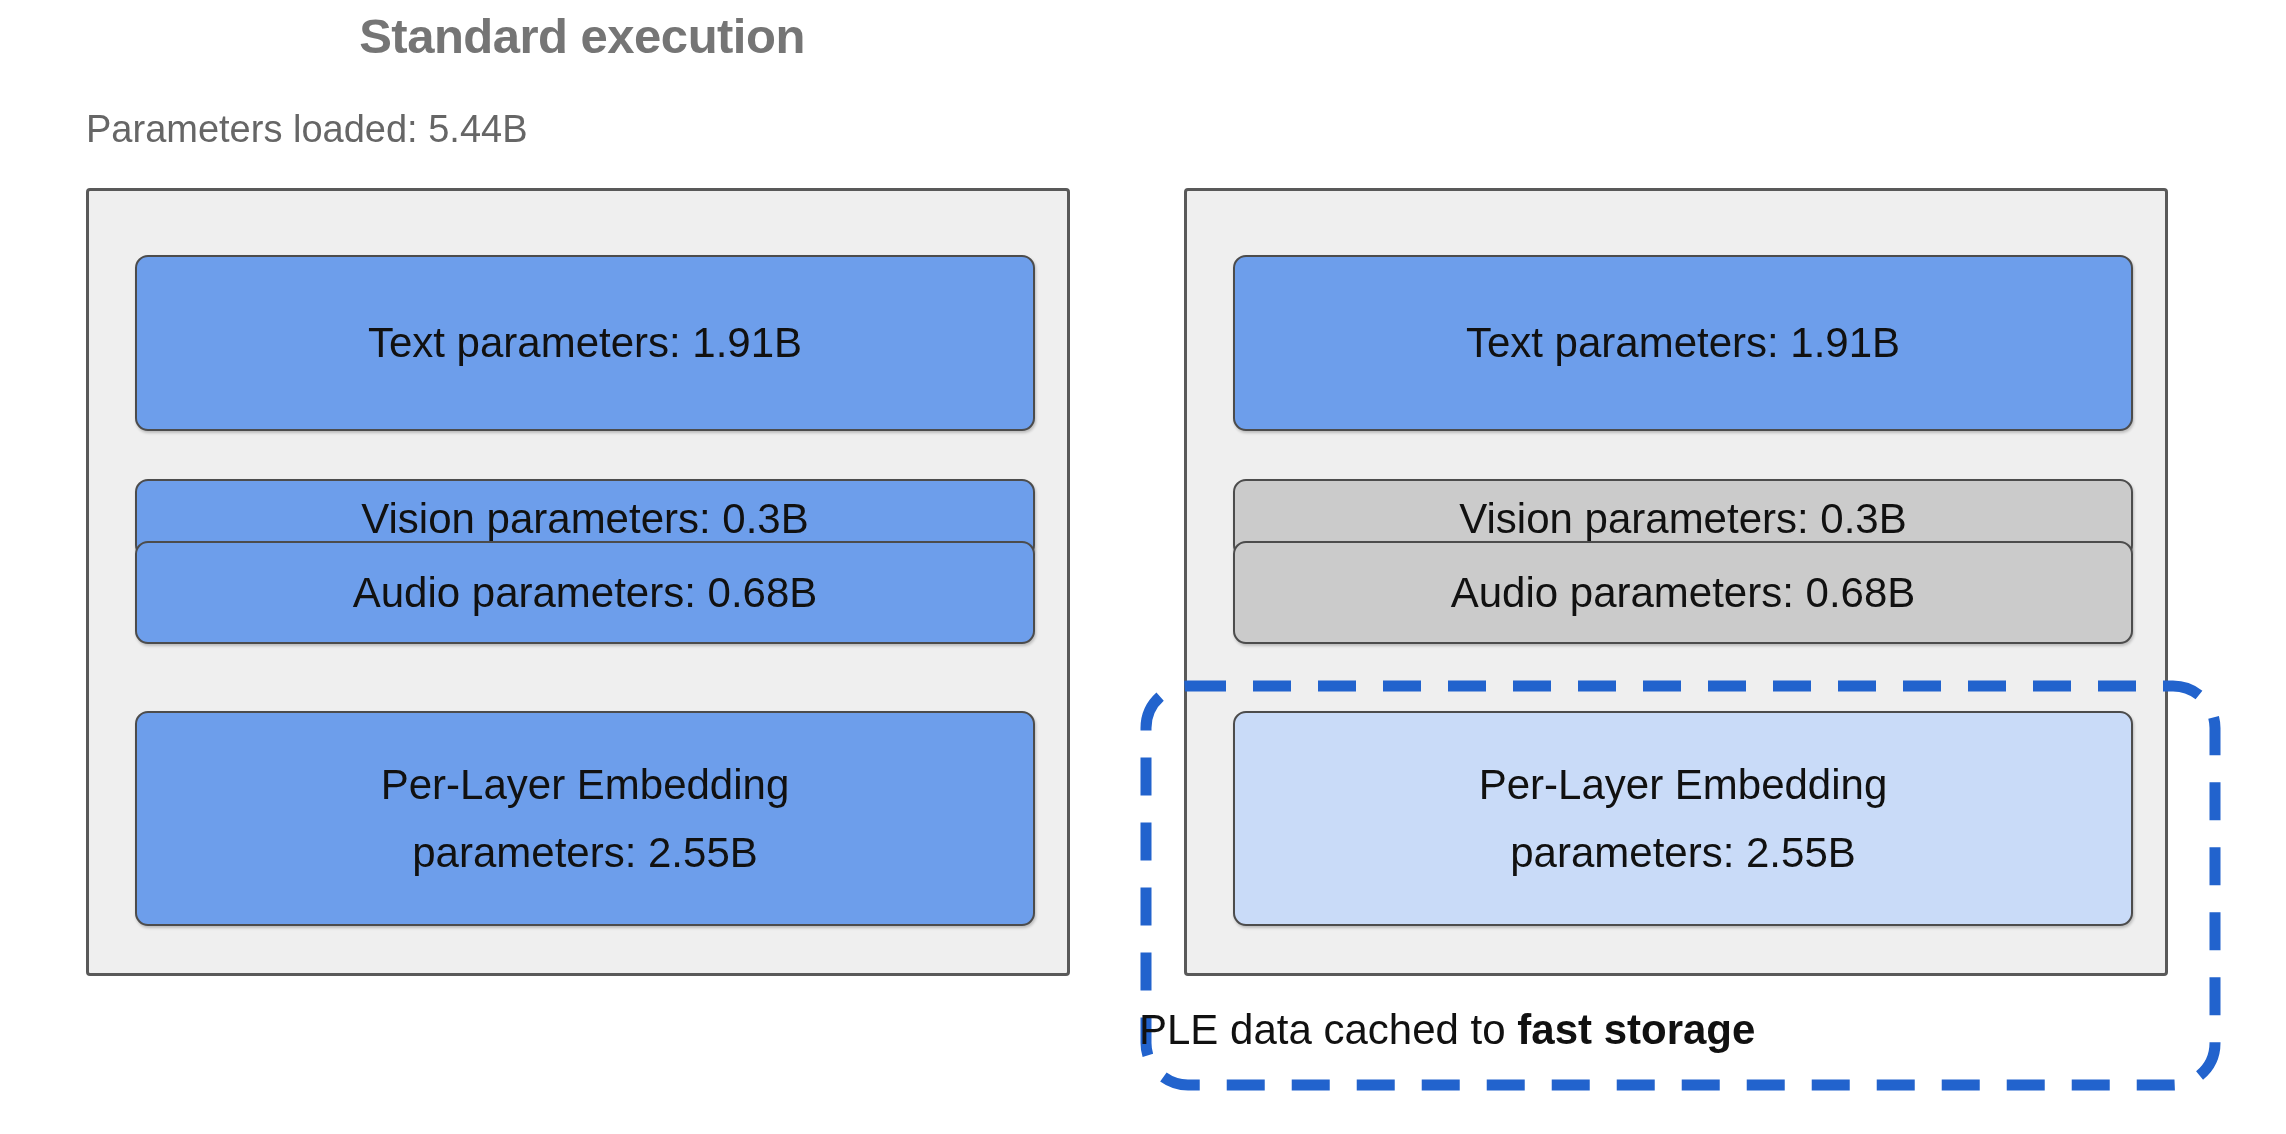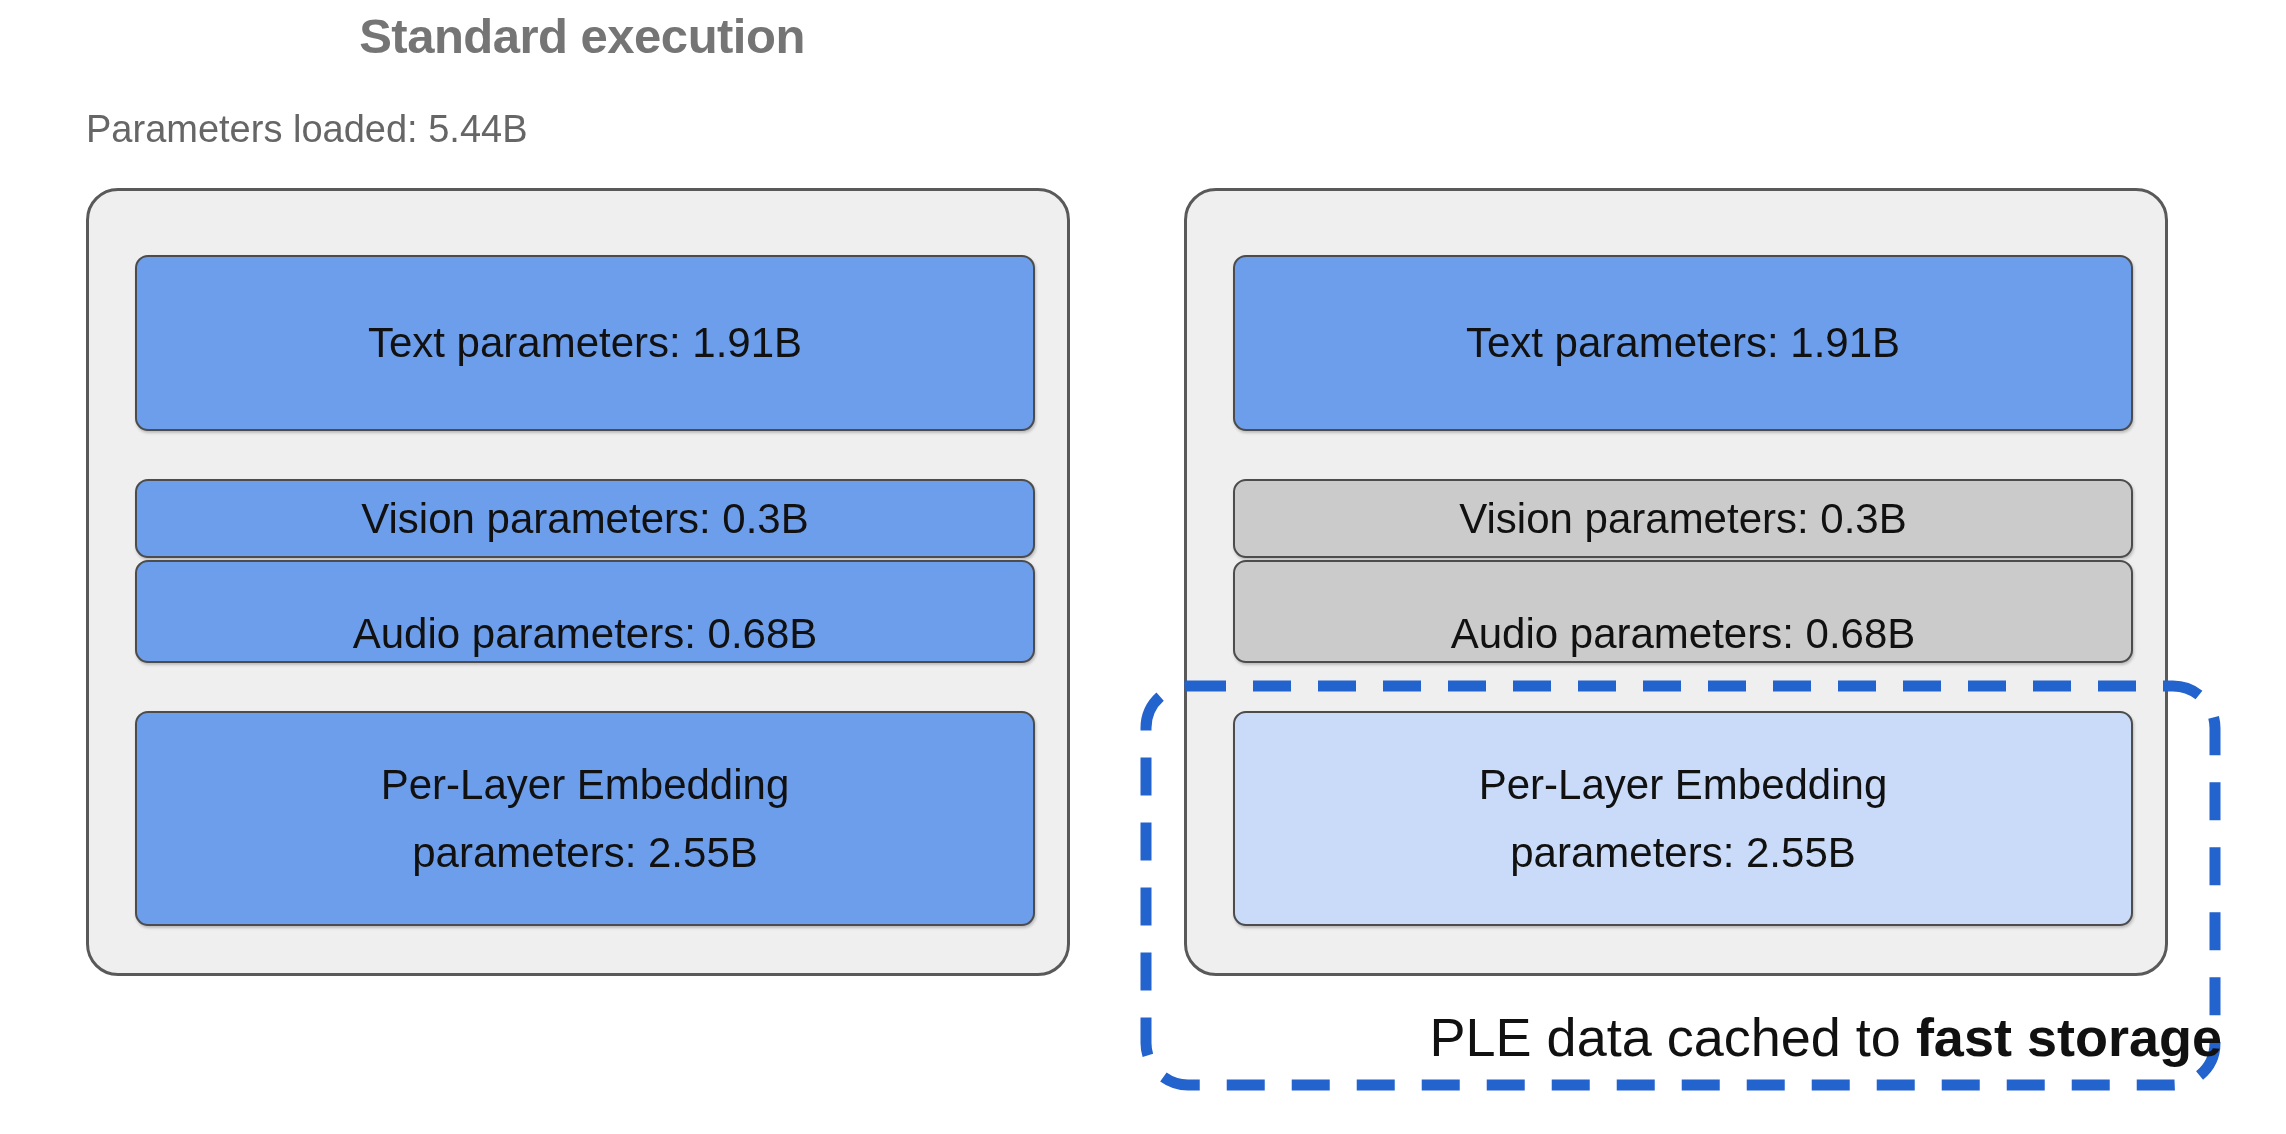--- a/index.html
+++ b/index.html
@@ -18,50 +18,50 @@
     position:absolute;margin:0;text-align:left;
     font-size:38px;color:var(--subtitle_gray,#666666);
   }
   #subtitle-left{left:86px;top:108px;width:992px;}
   #subtitle-right{left:1139px;top:108px;width:1083px;}
   .value-bold{font-weight:bold;color:#4d4d4d;}
   .container{
     position:absolute;box-sizing:border-box;width:984px;height:788px;top:188px;
     background:var(--container_bg,#efefef);
     border:3px solid var(--container_border,#595959);
-    border-radius:32px;
+    border-radius:4px;
   }
   #container-left{left:86px;}
   #container-right{left:1184px;}
   .pbox{
     position:absolute;left:46px;width:900px;box-sizing:border-box;
     border:2.5px solid var(--box_border,#4c4c4c);border-radius:13px;
     display:flex;flex-direction:column;align-items:center;justify-content:center;
     font-size:42px;color:var(--text_black,#111111);line-height:1.32;
     box-shadow:1px 2px 3px rgba(0,0,0,0.22);
   }
   .row-text  {top:64px;height:176px;}
   .row-vision{top:288px;height:79px;}
-  .row-audio {top:369px;height:103px;justify-content:flex-end;}
+  .row-audio {top:350px;height:103px;}
   .row-ple   {top:520px;height:215px;gap:12px;}
   .style-blue      {background:var(--blue_box,#6d9eeb);}
   .style-gray      {background:var(--gray_box,#cbcbcb);}
   .style-lightblue {background:var(--light_blue_box,#c9dbf8);}
   .pbox .line{display:block;text-align:center;}
   #ple-outline{
     position:absolute;left:1139px;top:679px;width:1083px;height:413px;
     pointer-events:none;
   }
   #ple-outline rect{
     fill:none;stroke:var(--dashed_outline,#2263cd);
     stroke-width:11;stroke-dasharray:38 27;
   }
   .callout{
     position:absolute;margin:0;left:1139px;top:1006px;width:1083px;
-    text-align:right;font-size:54px;color:var(--text_black,#111111);
+    text-align:left;font-size:42px;color:var(--text_black,#111111);
   }
   .callout .emph{font-weight:bold;}
 </style>
 </head>
 <body>
 
 <div class="canvas">
 
   <h2 class="panel-title" id="title-left">Standard execution</h2>
   <p class="panel-subtitle" id="subtitle-left"><span>Parameters loaded: </span><span>5.44B</span></p>

